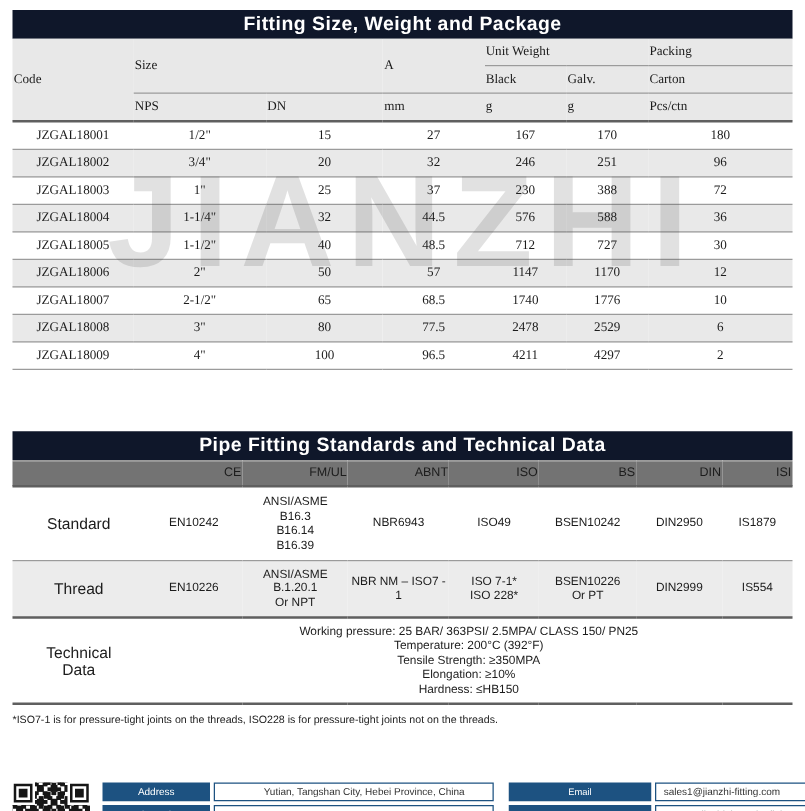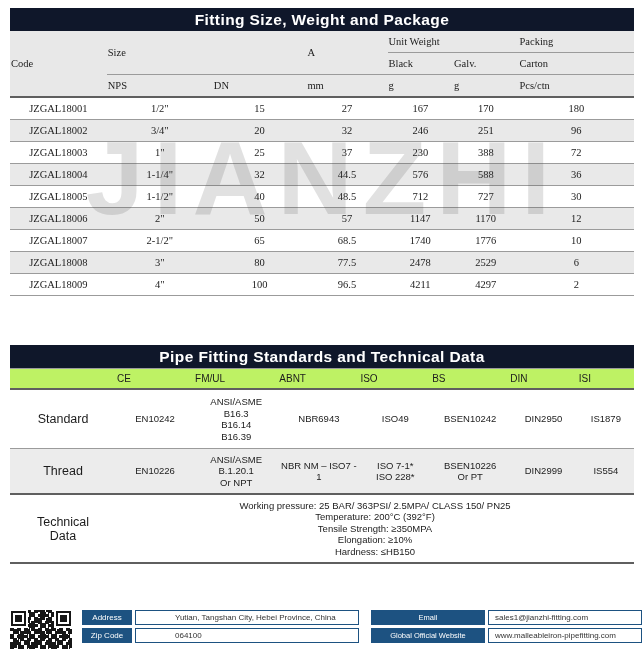--- a/index.html
+++ b/index.html
@@ -30,21 +30,21 @@
   .t1 th.h-uw,.t1 th.h-pack{border-bottom:1px solid #9b9b9b;}
   .t1 th.h-size,.t1 th.h-a,.t1 th.h-black,.t1 th.h-galv,.t1 th.h-carton{border-bottom:1px solid #9b9b9b;}
   .t1 thead tr.units th,.t1 th.h-code{border-bottom:2px solid #5f5f5f;}
   .t1 tbody td{height:19px;text-align:center;border-bottom:1.5px solid #9b9b9b;}
   .t1 tbody tr:nth-child(even){background:#e9e9e9;}
 
   
   .t2{font-size:9.5px;}
   .t2 th{font-weight:normal;}
   .t2 thead th{
-    background:#bef264;height:17px;text-align:left;font-size:10px;
+    background:#737373;height:17px;text-align:right;font-size:10px;
     border-top:1px solid #9b9b9b;border-bottom:2px solid #5f5f5f;
   }
   .t2 td,.t2 tbody th{text-align:center;vertical-align:middle;line-height:11.5px;}
   .t2 .rowlabel{font-size:12.5px;line-height:14px;white-space:pre-line;}
   .t2 tr.r-standard td,.t2 tr.r-standard th{border-bottom:1px solid #9b9b9b;height:56px;}
   .t2 tr.r-thread{background:#ececec;}
   .t2 tr.r-thread td,.t2 tr.r-thread th{border-bottom:2px solid #5f5f5f;height:42px;}
   .t2 tr.r-tech td,.t2 tr.r-tech th{border-bottom:2px solid #5f5f5f;height:65px;}
   .pre{white-space:pre-line;}
   .tech-text{line-height:13px;}
@@ -63,21 +63,21 @@
   .qr-eye::after{content:"";position:absolute;inset:2px;background:#161616;}
   .qr-eye.tl{top:1px;left:1px;} .qr-eye.tr{top:1px;right:1px;}
   .contact-col{display:flex;flex-direction:column;gap:3px;}
   .contact-col.left{margin-left:10px;}
   .contact-col.right{margin-left:12px;}
   .contact-row{display:flex;gap:3px;height:15px;}
   .c-label{background:#1d5281;color:#fff;display:flex;align-items:center;justify-content:center;
     font-size:8px;white-space:nowrap;overflow:hidden;}
   .c-value{border:1px solid #1d5281;background:#fff;color:#333;font-size:8px;display:flex;
     align-items:center;padding-left:6px;white-space:nowrap;overflow:hidden;}
-  .left .c-label{width:50px;flex:0 0 auto;}
+  .left .c-label{width:86px;flex:0 0 auto;}
   .left .c-value{width:183px;flex:0 0 auto;padding-left:39px;}
   .right .c-label{width:114px;flex:0 0 auto;font-size:7.5px;}
   .right .c-value{width:146px;flex:0 0 auto;}
 </style>
 </head>
 <body>
 
 <div class="page">
 
   <section class="t1-wrap">
@@ -261,20 +261,21 @@
           <td colspan="7" class="pre tech-text">Working pressure: 25 BAR/ 363PSI/ 2.5MPA/ CLASS 150/ PN25
 Temperature: 200°C (392°F)
 Tensile Strength: ≥350MPA
 Elongation: ≥10%
 Hardness: ≤HB150</td>
         </tr>
       </tbody>
     </table>
   </section>
 
+  <div class="footnote">*ISO7-1 is for pressure-tight joints on the threads, ISO228 is for pressure-tight joints not on the threads.</div>
 
   <div class="footer">
     <div class="qr">
       <div class="qr-eye tl"></div>
       <div class="qr-eye tr"></div>
 
     </div>
 
     <div class="contact-col left">
       <div class="contact-row">

